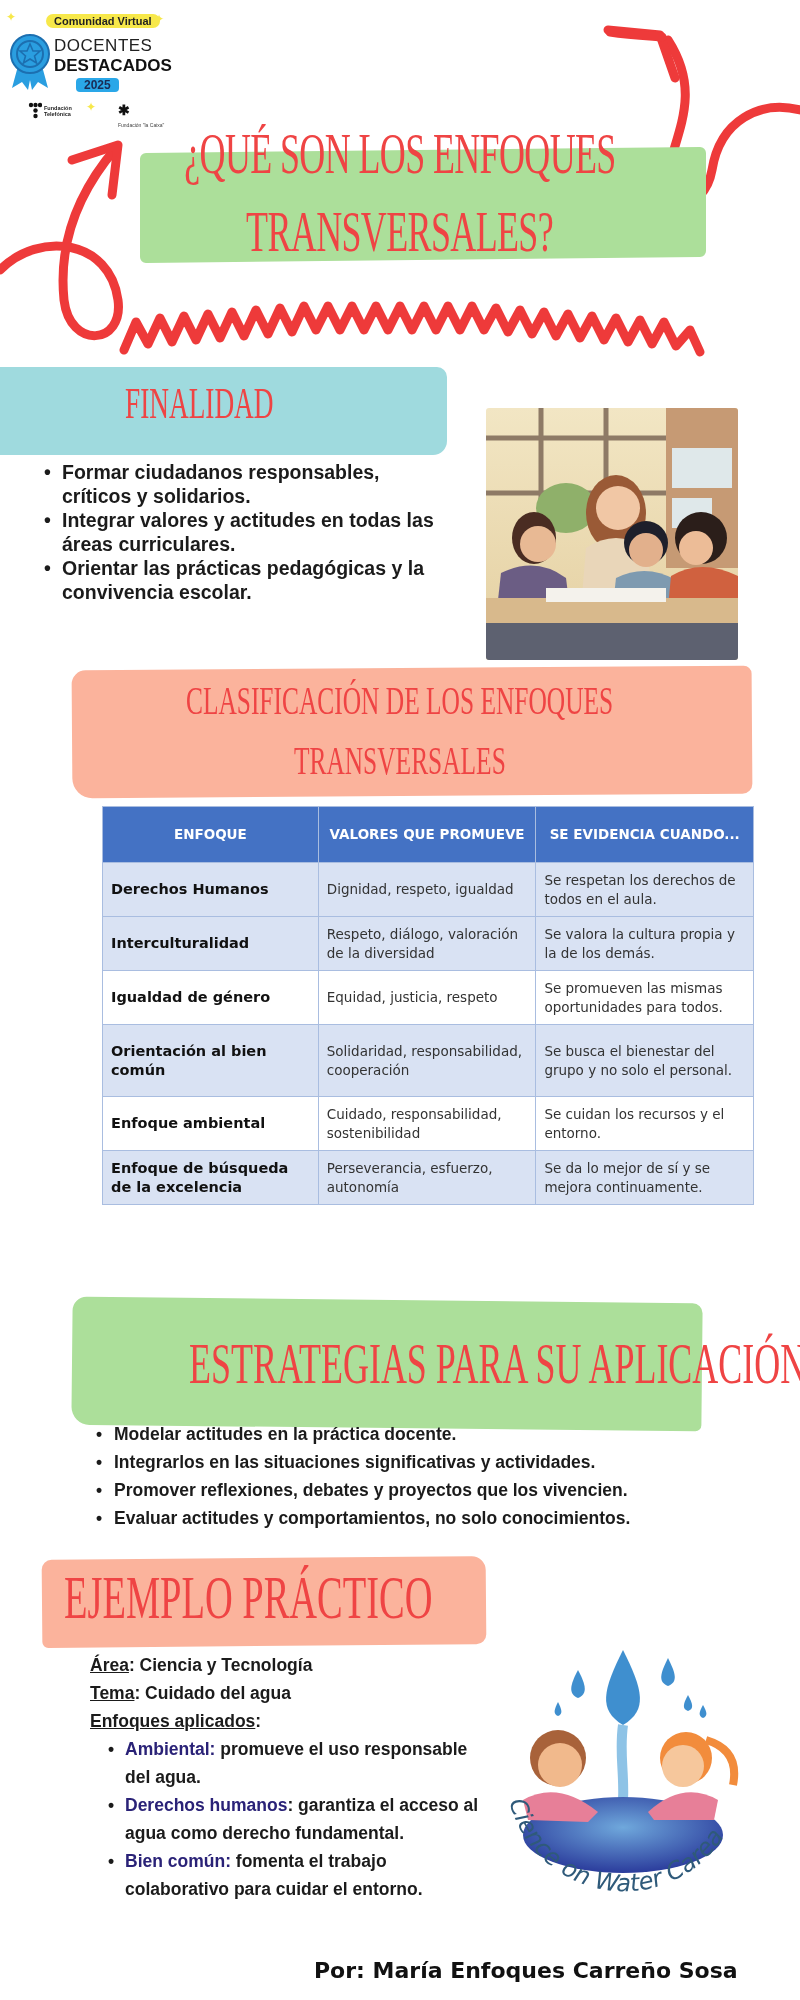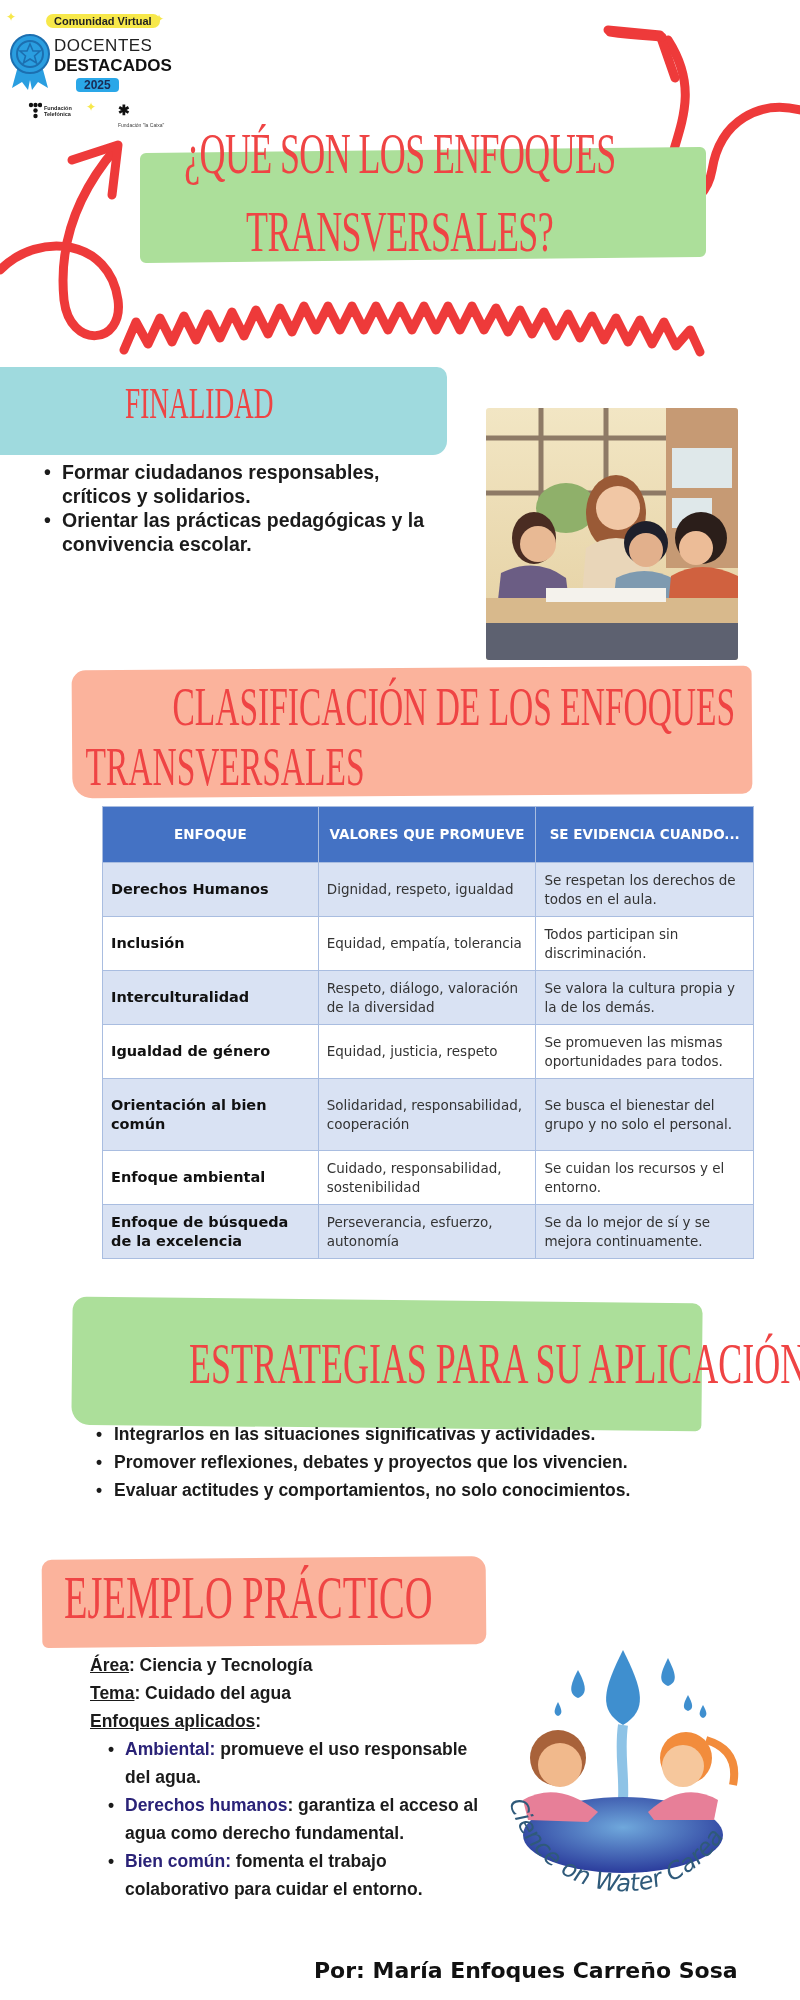--- a/index.html
+++ b/index.html
@@ -41,21 +41,21 @@
   #finalidad-bg { left: 0; top: 367px; width: 447px; height: 88px; border-radius: 0 10px 14px 0; }
   #finalidad-title { left: 125px; top: 378px; font-size: 44px; }
   #finalidad-list { left: 40px; top: 460px; width: 400px; font-size: 19.5px; font-weight: 700; line-height: 24px; color: #1b1b1b; list-style: none; }
   #finalidad-list li { position: relative; padding-left: 22px; }
   #finalidad-list li::before { content: "•"; position: absolute; left: 4px; top: 0; }
 
   #class-photo { left: 486px; top: 408px; width: 252px; height: 252px; border-radius: 3px; overflow: hidden; }
 
   
   #clasif-bg { left: 72px; top: 668px; width: 680px; height: 128px; border-radius: 14px 8px 10px 20px; transform: rotate(-0.4deg); }
-  .clasif-line { position: absolute; left: 0; width: 800px; text-align: left; font-size: 54px; }
+  .clasif-line { position: absolute; left: 0; width: 800px; text-align: center; font-size: 41px; }
 
   
   #enfoques-table { left: 102px; top: 806px; width: 652px; border-collapse: collapse; font-family: "DejaVu Sans", sans-serif; }
   #enfoques-table th { background: #4472c4; color: #fff; font-size: 13.5px; font-weight: 700; text-align: center; padding: 4px 6px; border: 1.5px solid #a9bde0; height: 56px; line-height: 19px; }
   #enfoques-table td { border: 1.5px solid #a9bde0; font-size: 13.5px; line-height: 19px; padding: 2px 8px; vertical-align: middle; color: #333; height: 54px; }
   #enfoques-table td.col-name { font-weight: 700; color: #111; font-size: 14.5px; }
   #enfoques-table tr.odd td { background: #d9e2f3; }
   #enfoques-table tr.even td { background: #ffffff; }
 
   
@@ -128,20 +128,21 @@
   <span class="title-line" style="top:0;"><span class="narrow">¿QUÉ SON LOS ENFOQUES</span></span>
   <span class="title-line" style="top:78px;"><span class="narrow">TRANSVERSALES?</span></span>
 </h1>
 
 <div id="finalidad-bg" class="abs teal-bar"></div>
 <h2 id="finalidad-title" class="abs condensed">
   <span class="narrow" style="transform-origin:left top;">FINALIDAD</span>
 </h2>
 <ul id="finalidad-list" class="abs">
   <li>Formar ciudadanos responsables, críticos y solidarios.</li>
+  <li>Integrar valores y actitudes en todas las áreas curriculares.</li>
   <li>Orientar las prácticas pedagógicas y la convivencia escolar.</li>
 </ul>
 
 <svg id="class-photo" class="abs" viewBox="0 0 252 252">
   <defs>
     <linearGradient id="win" x1="0" y1="0" x2="0" y2="1">
       <stop offset="0" stop-color="#f2e6c4"></stop>
         <stop offset="1" stop-color="#e4cfa0"></stop>
     </linearGradient>
   </defs>
@@ -196,25 +197,20 @@
       <th>VALORES QUE PROMUEVE</th>
       <th>SE EVIDENCIA CUANDO...</th>
     </tr>
   </thead>
   <tbody>
     <tr class="odd">
       <td class="col-name">Derechos Humanos</td>
       <td>Dignidad, respeto, igualdad</td>
       <td>Se respetan los derechos de todos en el aula.</td>
     </tr>
-    <tr class="even">
-      <td class="col-name">Inclusión</td>
-      <td>Equidad, empatía, tolerancia</td>
-      <td>Todos participan sin discriminación.</td>
-    </tr>
     <tr class="odd">
       <td class="col-name">Interculturalidad</td>
       <td>Respeto, diálogo, valoración de la diversidad</td>
       <td>Se valora la cultura propia y la de los demás.</td>
     </tr>
     <tr class="even">
       <td class="col-name">Igualdad de género</td>
       <td>Equidad, justicia, respeto</td>
       <td>Se promueven las mismas oportunidades para todos.</td>
     </tr>
@@ -234,20 +230,21 @@
       <td>Se da lo mejor de sí y se mejora continuamente.</td>
     </tr>
   </tbody>
 </table>
 
 <div id="estrat-bg" class="abs green-bar"></div>
 <h2 id="estrat-title" class="abs condensed">
   <span class="narrow">ESTRATEGIAS PARA SU APLICACIÓN</span>
 </h2>
 <ul id="estrat-list" class="abs">
+  <li>Modelar actitudes en la práctica docente.</li>
   <li>Integrarlos en las situaciones significativas y actividades.</li>
   <li>Promover reflexiones, debates y proyectos que los vivencien.</li>
   <li>Evaluar actitudes y comportamientos, no solo conocimientos.</li>
 </ul>
 
 <div id="ejemplo-bg" class="abs salmon-bar"></div>
 <h2 id="ejemplo-title" class="abs condensed">
   <span class="narrow" style="transform-origin:left top;">EJEMPLO PRÁCTICO</span>
 </h2>
 

